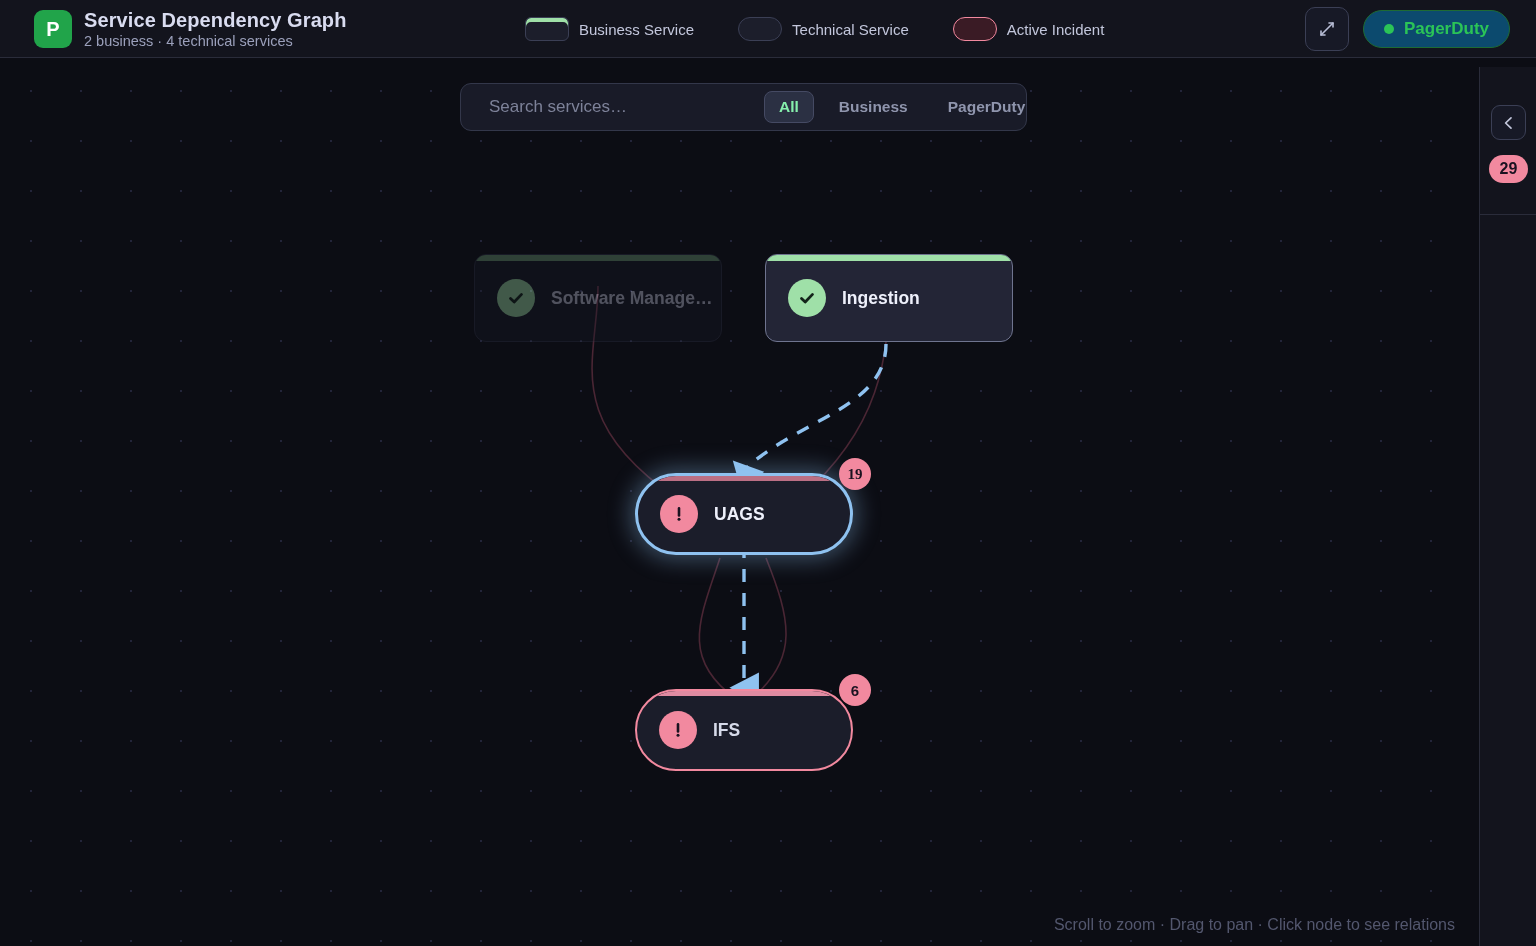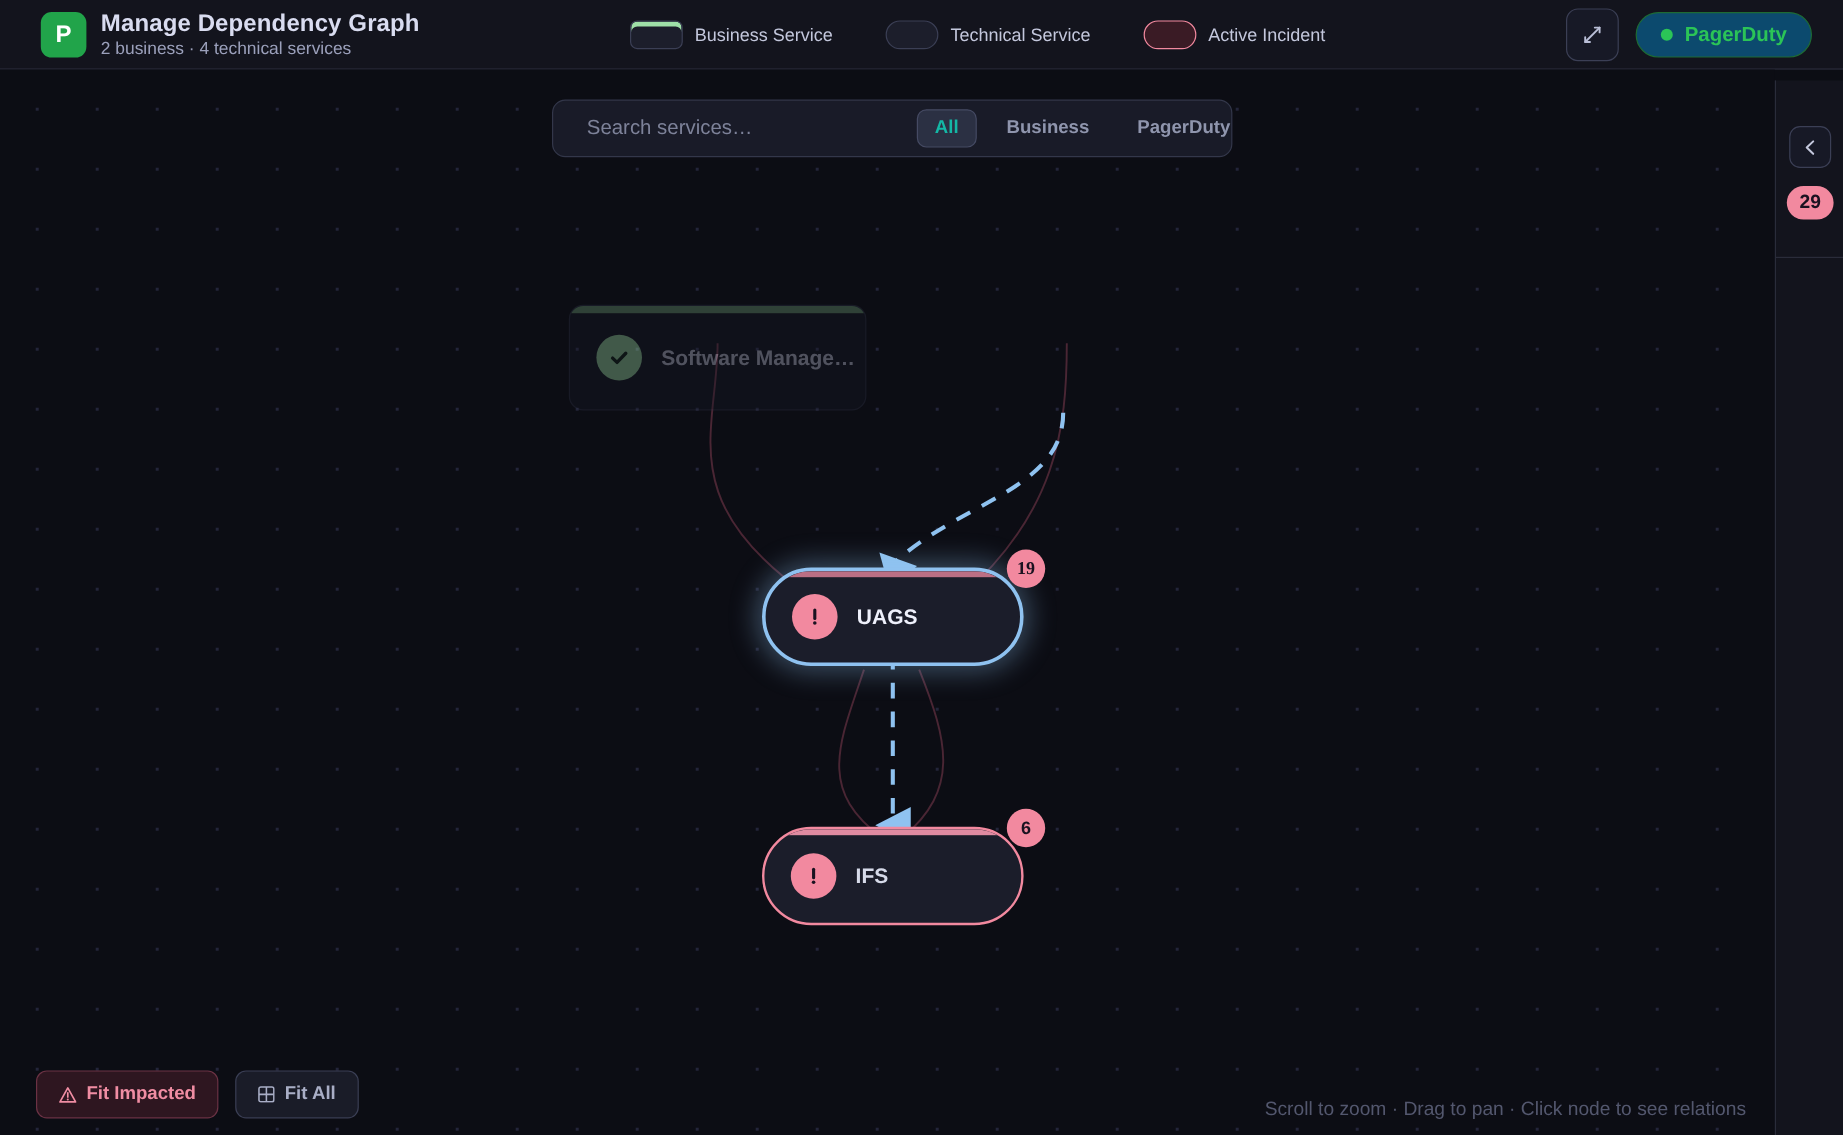--- a/index.html
+++ b/index.html
@@ -78,21 +78,21 @@
     flex: 1 1 auto; background: transparent; border: none; outline: none;
     color: #d7dbef; font-size: 17px; font-family: "Liberation Sans", sans-serif;
   }
   .search-input::placeholder { color: #7d8299; }
   .chip {
     height: 32px; padding: 0 14px; border-radius: 8px;
     display: flex; align-items: center; justify-content: center;
     font-size: 15.5px; font-weight: bold; color: #8f95ad;
     cursor: pointer; border: 1px solid transparent; background: transparent;
   }
-  .chip.active { background: #2b3043; border-color: #454a63; color: #14b8a6; margin-left: 44px; }
+  .chip.active { background: #2b3043; border-color: #454a63; color: #86efac; margin-left: 44px; }
 
   
   .graph { position: absolute; inset: 0; }
   svg.edges { position: absolute; inset: 0; width: 1479px; height: 888px; pointer-events: none; }
 
   .node { position: absolute; }
   .node-biz {
     width: 248px; height: 88px; border-radius: 12px;
     background: #1b1d2a; border: 1px solid #40445c;
     display: flex; align-items: center; gap: 16px; padding-left: 22px;
@@ -157,21 +157,21 @@
 
 <div id="app">
 
   <div class="header">
 
     <div class="brand">
       <div class="brand-logo">
         <span>P</span>
       </div>
       <div class="brand-text">
-        <div class="brand-title">Manage Dependency Graph</div>
+        <div class="brand-title">Service Dependency Graph</div>
         <div class="brand-sub">2 business · 4 technical services</div>
       </div>
     </div>
 
     <div class="legend">
       <div class="legend-item">
         <div class="sw-biz"></div>
         <span class="legend-label">Business Service</span>
       </div>
       <div class="legend-item">
@@ -226,20 +226,31 @@
           <div class="topbar" style="background:#6d9e76;"></div>
           <div class="node-ico" style="background:#9fe0a8;">
             <svg width="20" height="20" viewBox="0 0 20 20">
               <path d="M4.5,10.4 L8.2,14 L15.5,6.4" stroke="#13241a" stroke-width="2.8" fill="none" stroke-linecap="round" stroke-linejoin="round"></path>
             </svg>
           </div>
           <div class="node-label" style="color:#c9cde2;">Software Manage…</div>
         </div>
       </div>
 
+      <div class="node" style="left:765px; top:196px;">
+        <div class="node-biz" style="position:relative; background:#22243200; background-color:#232536; border:1.5px solid #6f748f;">
+          <div class="topbar" style="background:#9fe0a8;"></div>
+          <div class="node-ico" style="background:#9fe0a8;">
+            <svg width="20" height="20" viewBox="0 0 20 20">
+              <path d="M4.5,10.4 L8.2,14 L15.5,6.4" stroke="#13241a" stroke-width="2.8" fill="none" stroke-linecap="round" stroke-linejoin="round"></path>
+            </svg>
+          </div>
+          <div class="node-label" style="color:#eef0fb;">Ingestion</div>
+        </div>
+      </div>
 
       <div class="node" style="left:635px; top:415px;">
         <div class="node-pill" style="width:218px; border:3px solid #8fc2f0; box-shadow:0 0 22px 5px rgba(143,194,240,.35);">
           <div class="topbar" style="background:#bb6f84; height:5px;"></div>
           <div class="node-ico" style="background:#f2899f;">
             <svg width="20" height="20" viewBox="0 0 20 20">
               <path d="M10,4.4 L10,11.4" stroke="#1a1220" stroke-width="2.6" stroke-linecap="round"></path>
               <circle cx="10" cy="15.2" r="1.5" fill="#1a1220"></circle>
             </svg>
           </div>
@@ -268,37 +279,20 @@
       <svg width="19" height="19" viewBox="0 0 19 19">
         <circle cx="8" cy="8" r="5.6" stroke="#8a8fa6" stroke-width="1.7" fill="none"></circle>
         <path d="M12.3,12.3 L17,17" stroke="#8a8fa6" stroke-width="1.7" stroke-linecap="round"></path>
       </svg>
       <input class="search-input" type="text" placeholder="Search services…" style="">
       <div class="chip active">All</div>
       <div class="chip">Business</div>
       <div class="chip">PagerDuty</div>
     </div>
 
-    <div class="bottom-left">
-      <div class="btn btn-impacted">
-        <svg width="15" height="15" viewBox="0 0 15 15">
-          <path d="M7.5,1.6 L14,13.3 L1,13.3 Z" stroke="#f08da3" stroke-width="1.4" fill="none" stroke-linejoin="round"></path>
-          <path d="M7.5,5.6 L7.5,9.2" stroke="#f08da3" stroke-width="1.4" stroke-linecap="round"></path>
-          <circle cx="7.5" cy="11.2" r="0.85" fill="#f08da3"></circle>
-        </svg>
-        <span>Fit Impacted</span>
-      </div>
-      <div class="btn btn-fitall">
-        <svg width="14" height="14" viewBox="0 0 14 14">
-          <rect x="0.8" y="0.8" width="12.4" height="12.4" rx="1.6" stroke="#a9aec6" stroke-width="1.3" fill="none"></rect>
-          <path d="M7,0.8 L7,13.2 M0.8,7 L13.2,7" stroke="#a9aec6" stroke-width="1.3"></path>
-        </svg>
-        <span>Fit All</span>
-      </div>
-    </div>
 
     <div class="hint">Scroll to zoom · Drag to pan · Click node to see relations</div>
   </div>
 
   <div class="rail">
     <div class="rail-divider"></div>
     <div class="rail-btn">
       <svg width="14" height="14" viewBox="0 0 14 14">
         <path d="M9,1.8 L3.6,7 L9,12.2" stroke="#c3c7dc" stroke-width="1.7" fill="none" stroke-linecap="round" stroke-linejoin="round"></path>
       </svg>

